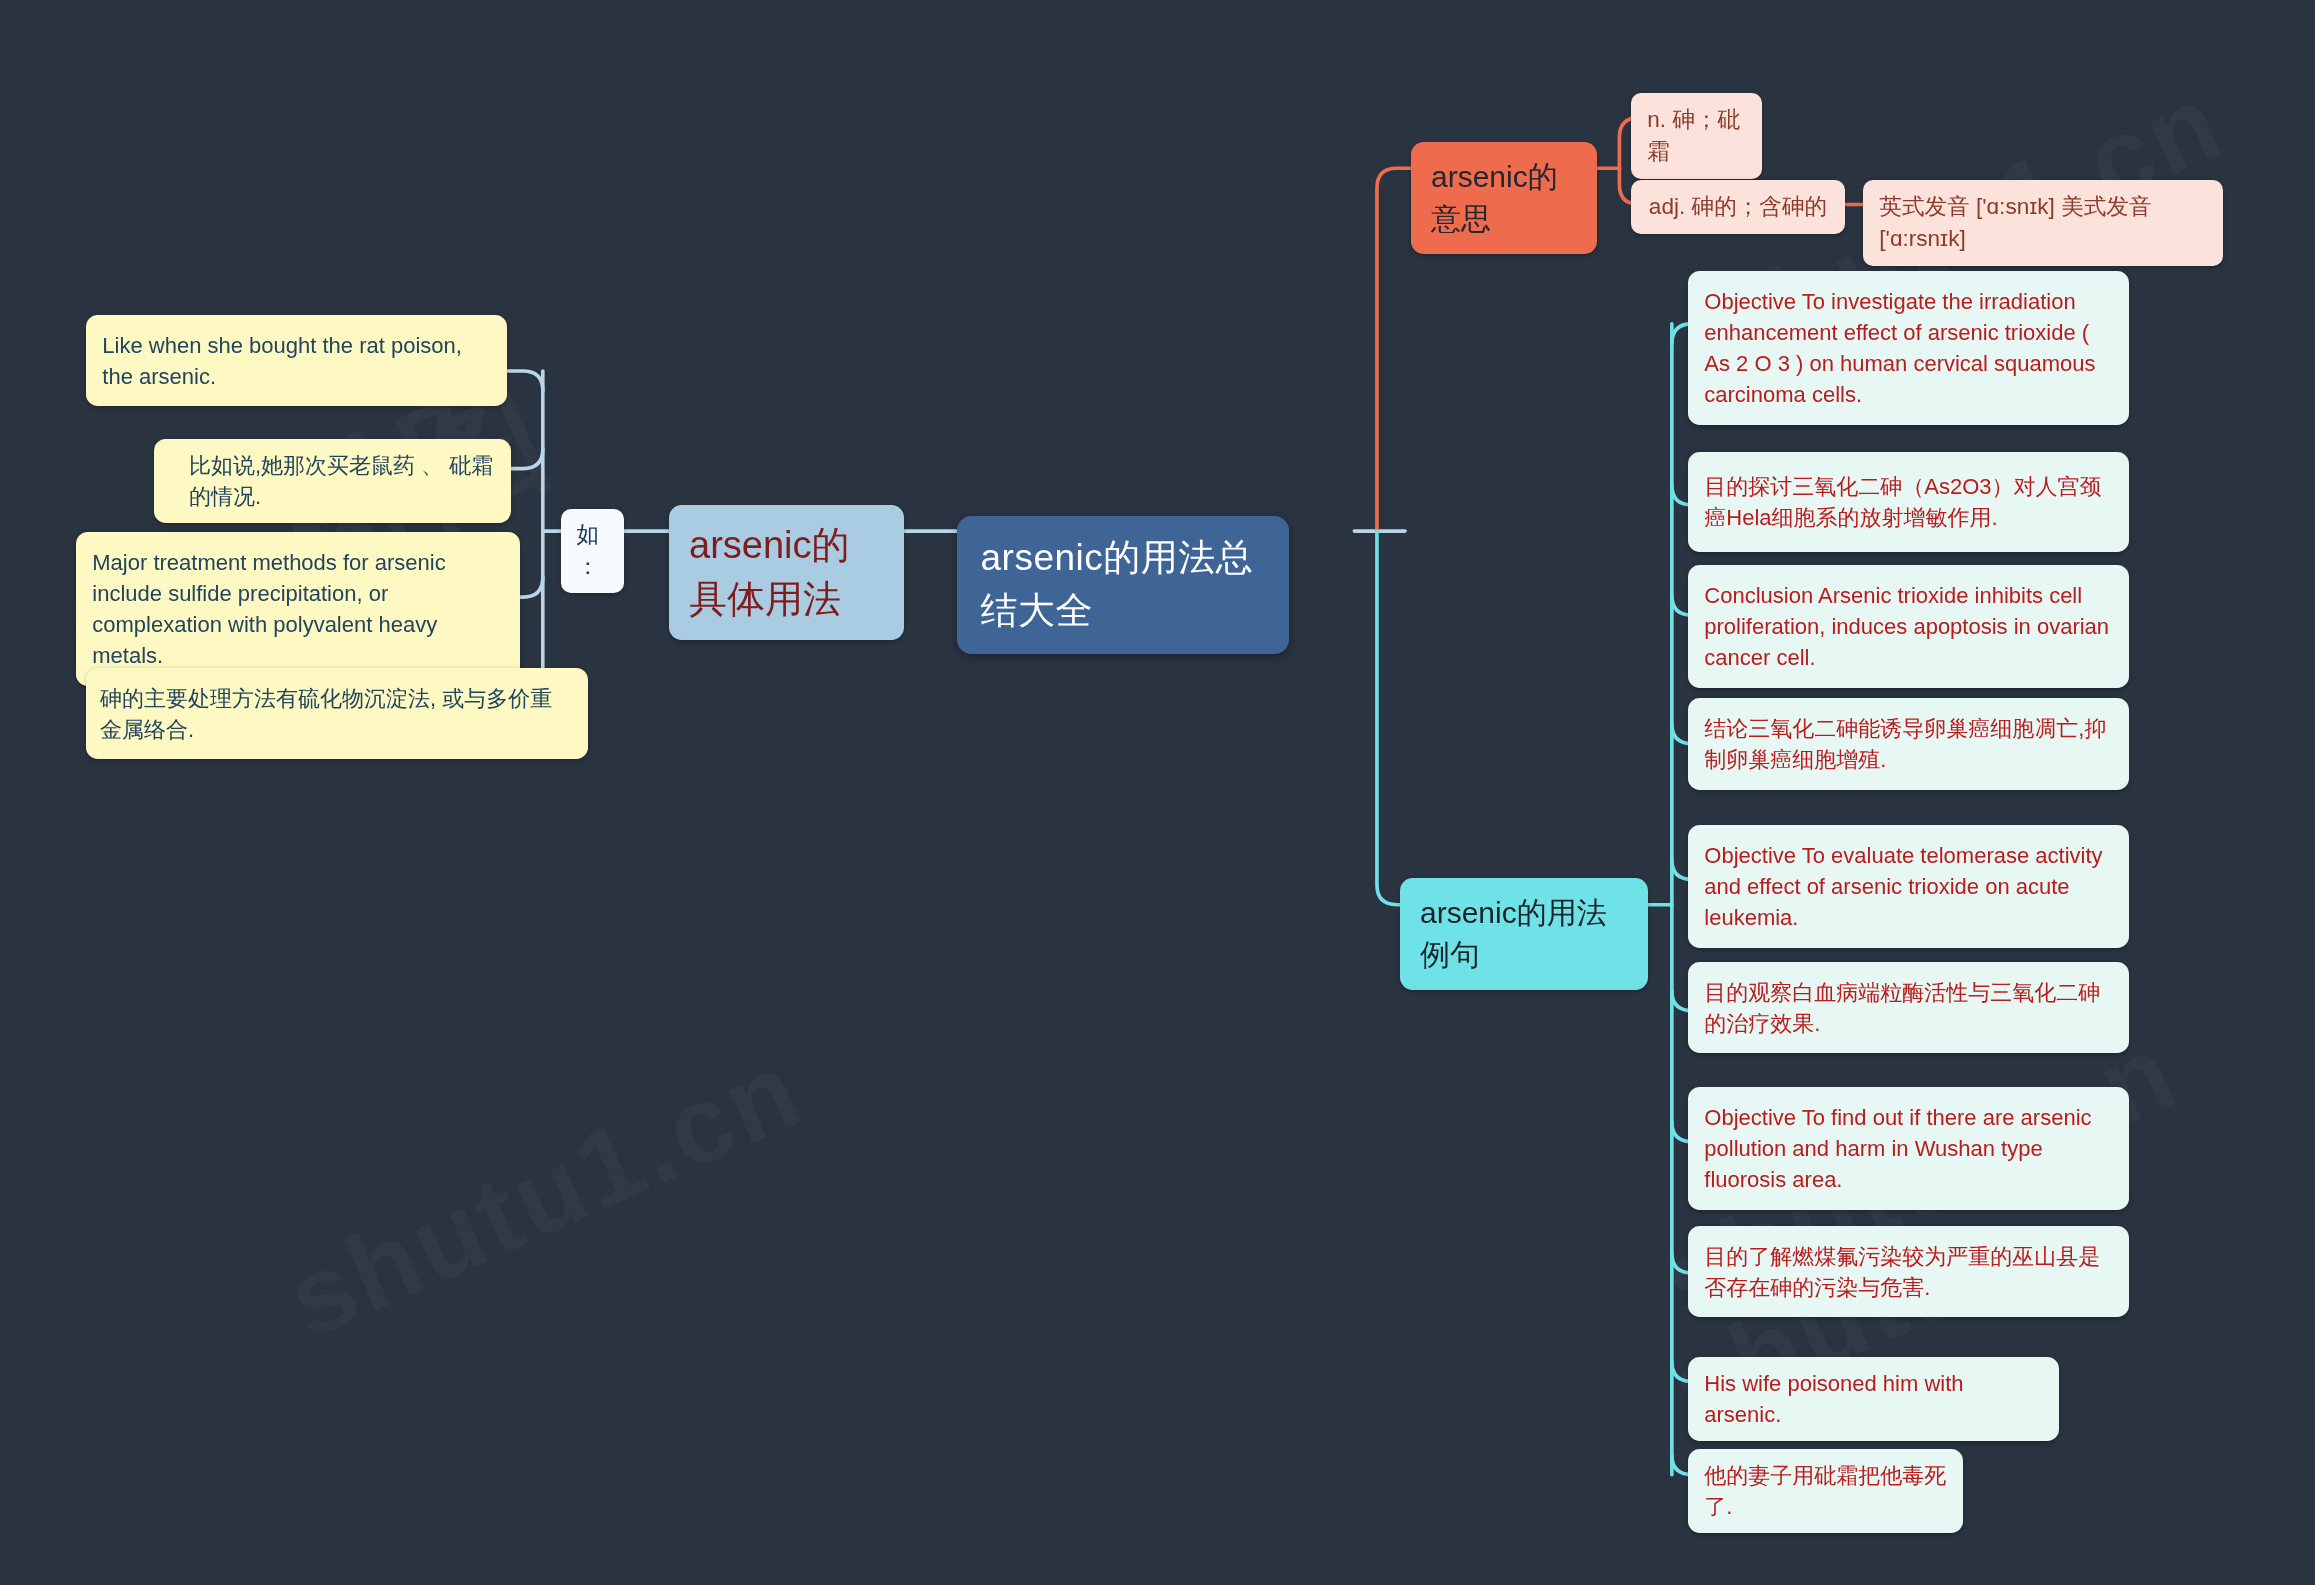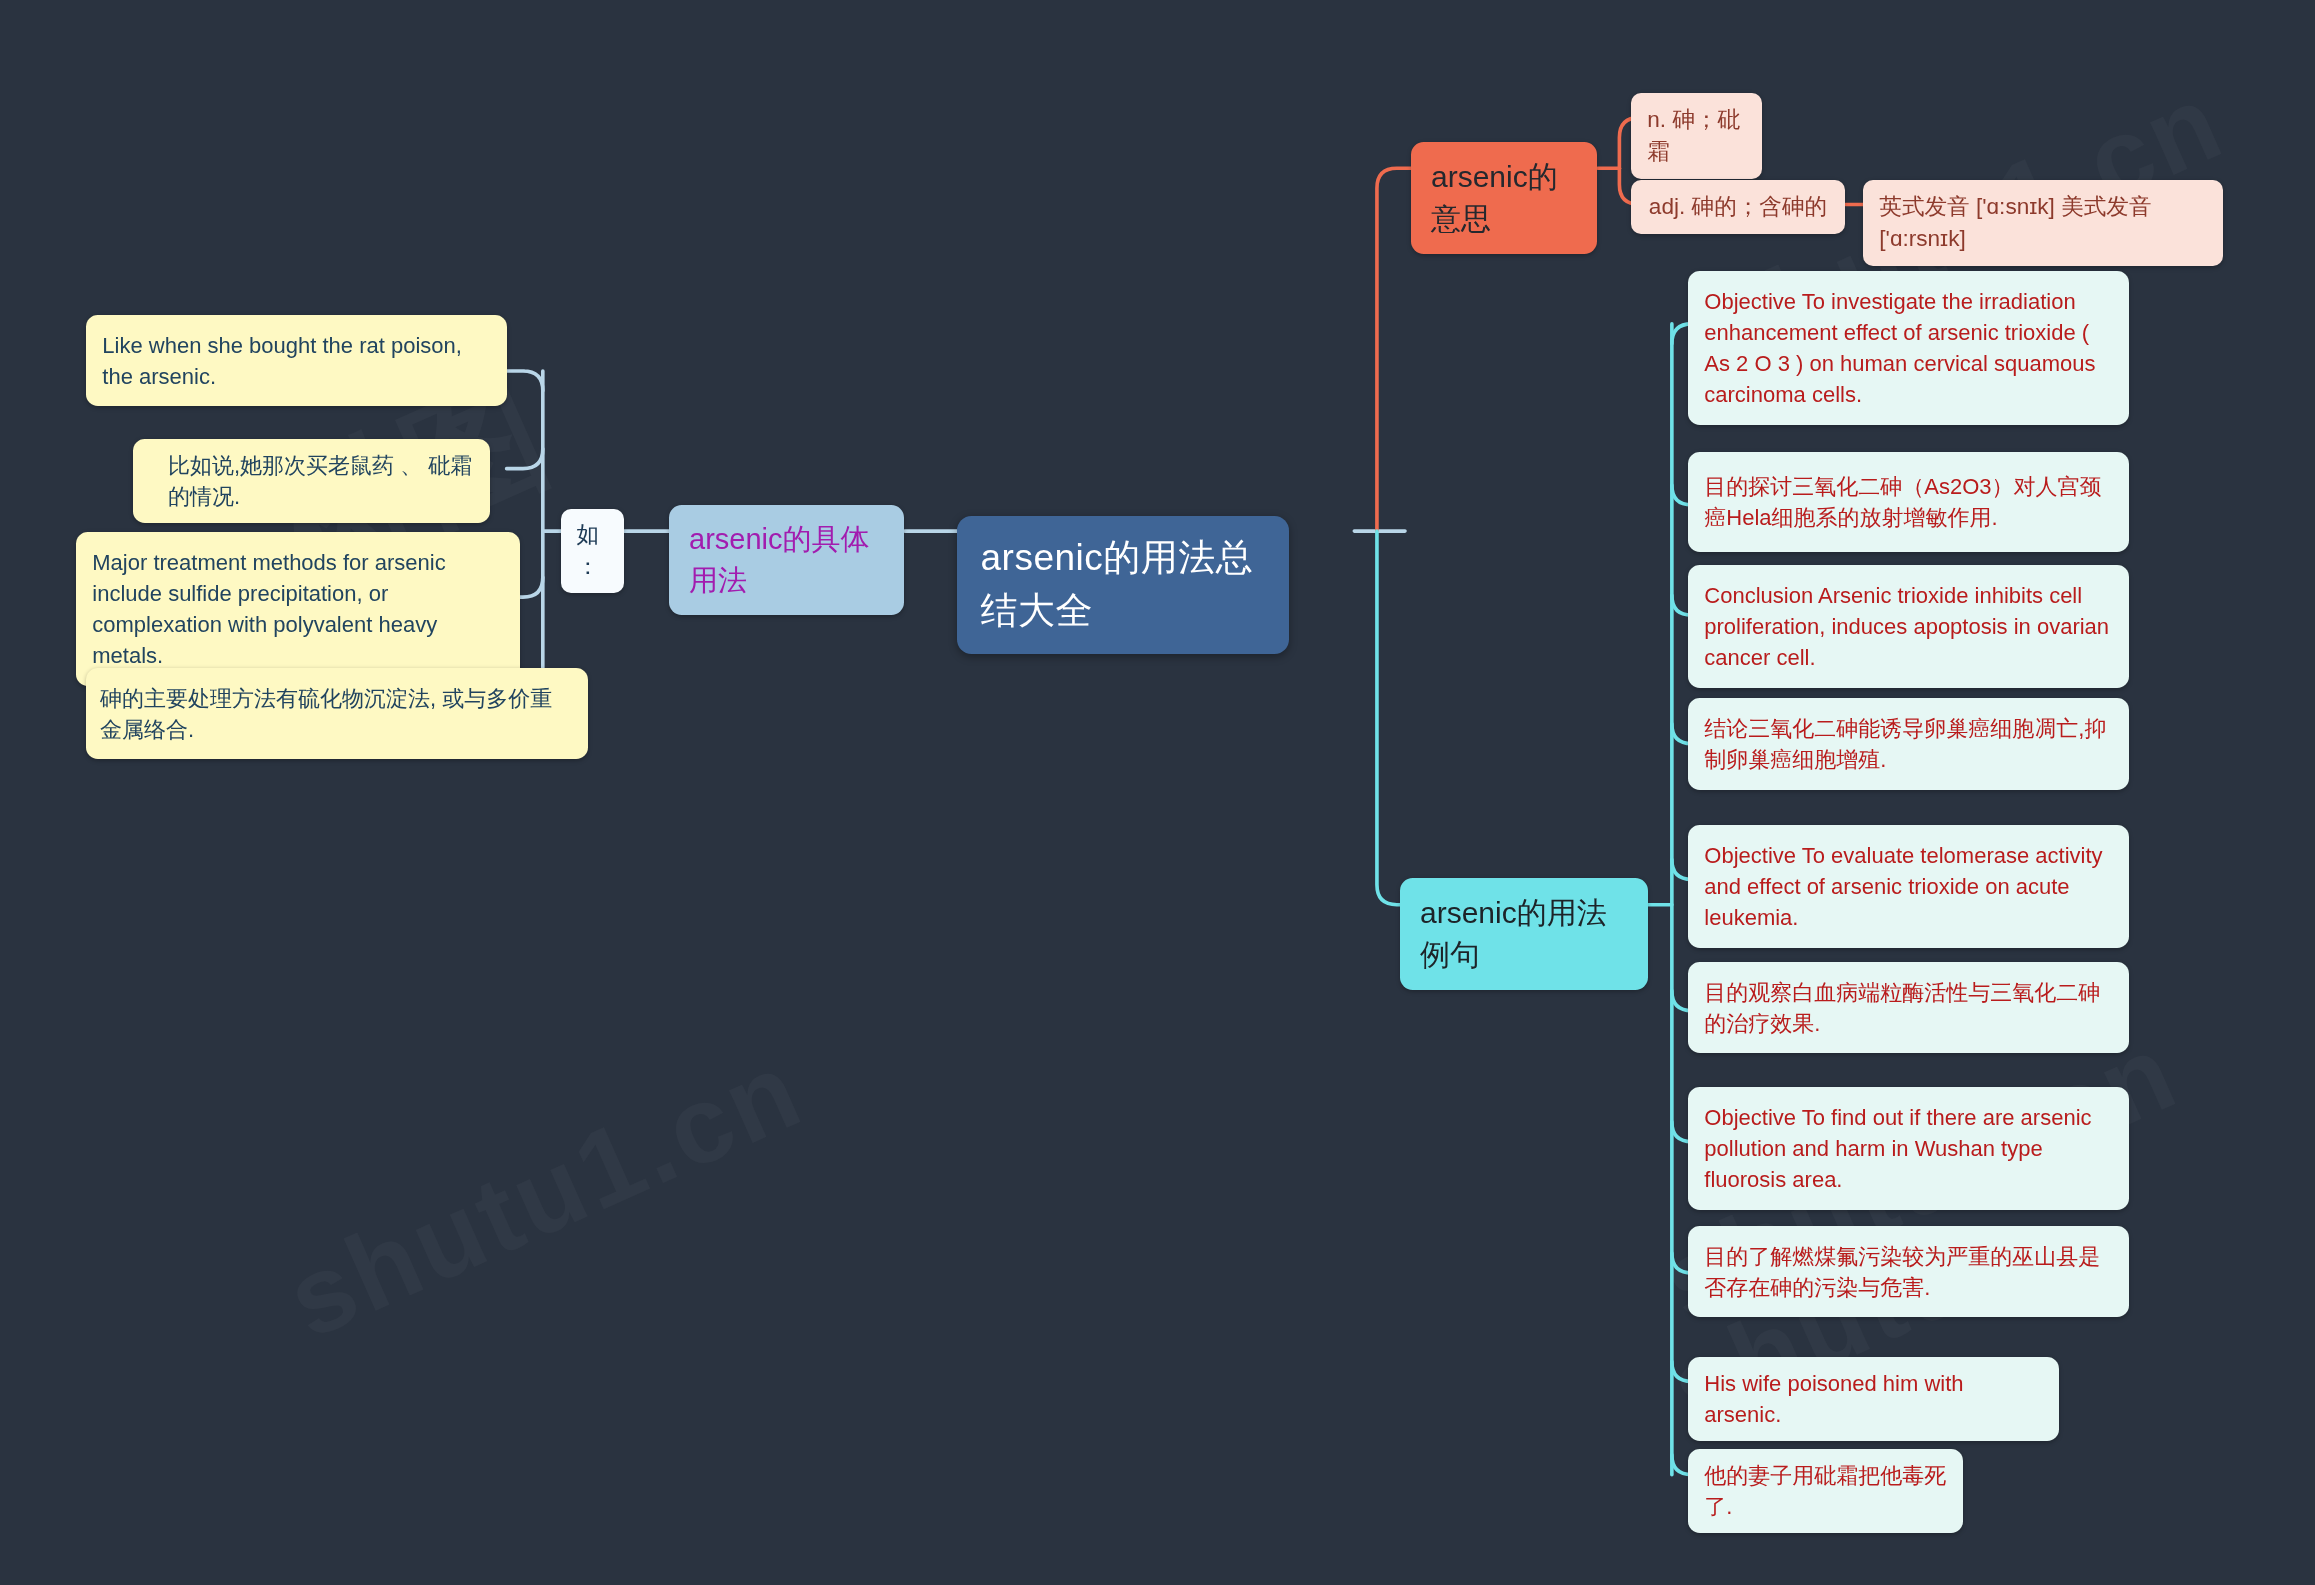--- a/index.html
+++ b/index.html
@@ -60,22 +60,22 @@
     font-size: 37px;
     border-radius: 14.5px;
     letter-spacing: 0.5px;
     padding: 16.3px 23.5px;
     box-shadow: 0 2.7px 8.1px rgba(0,0,0,0.33);
   }
 
   
   .n-blue1 {
     background: #a9cce3;
-    color: #a21caf;
-    font-size: 29px;
+    color: #7f1d1d;
+    font-size: 38px;
     padding: 13.6px 20px;
     align-items: flex-end;
   }
 
   
   .n-white-sm {
     background: #f7fbfe;
     color: #1d3a55;
     font-size: 22.6px;
     padding: 10px 15.4px;
@@ -189,21 +189,21 @@
   </div>
 
   <div class="node n-white-sm" style="left:561px; top:509px; width:63px; justify-content:center;">
     <span>如：</span>
   </div>
 
   <div class="node n-leafblue" style="left:86px; top:315px; width:421px; min-height:72px;">
     <span>Like when she bought the rat poison, the arsenic.</span>
   </div>
 
-  <div class="node n-leafblue" style="left:133px; top:439px; width:357px; min-height:58px; padding-top:11px; padding-bottom:11px;padding-left:35px;">
+  <div class="node n-leafblue" style="left:154px; top:439px; width:357px; min-height:58px; padding-top:11px; padding-bottom:11px;padding-left:35px;">
     <span>比如说,她那次买老鼠药 、 砒霜的情况.</span>
   </div>
 
   <div class="node n-leafblue" style="left:76px; top:532px; width:444px; min-height:109px;justify-content:flex-end;">
     <span>Major treatment methods for arsenic include sulfide precipitation, or complexation with polyvalent heavy metals.</span>
   </div>
 
   <div class="node n-leafblue" style="left:86px; top:668px; width:502px; min-height:80px;padding-left:14px;">
     <span>砷的主要处理方法有硫化物沉淀法, 或与多价重金属络合.</span>
   </div>

